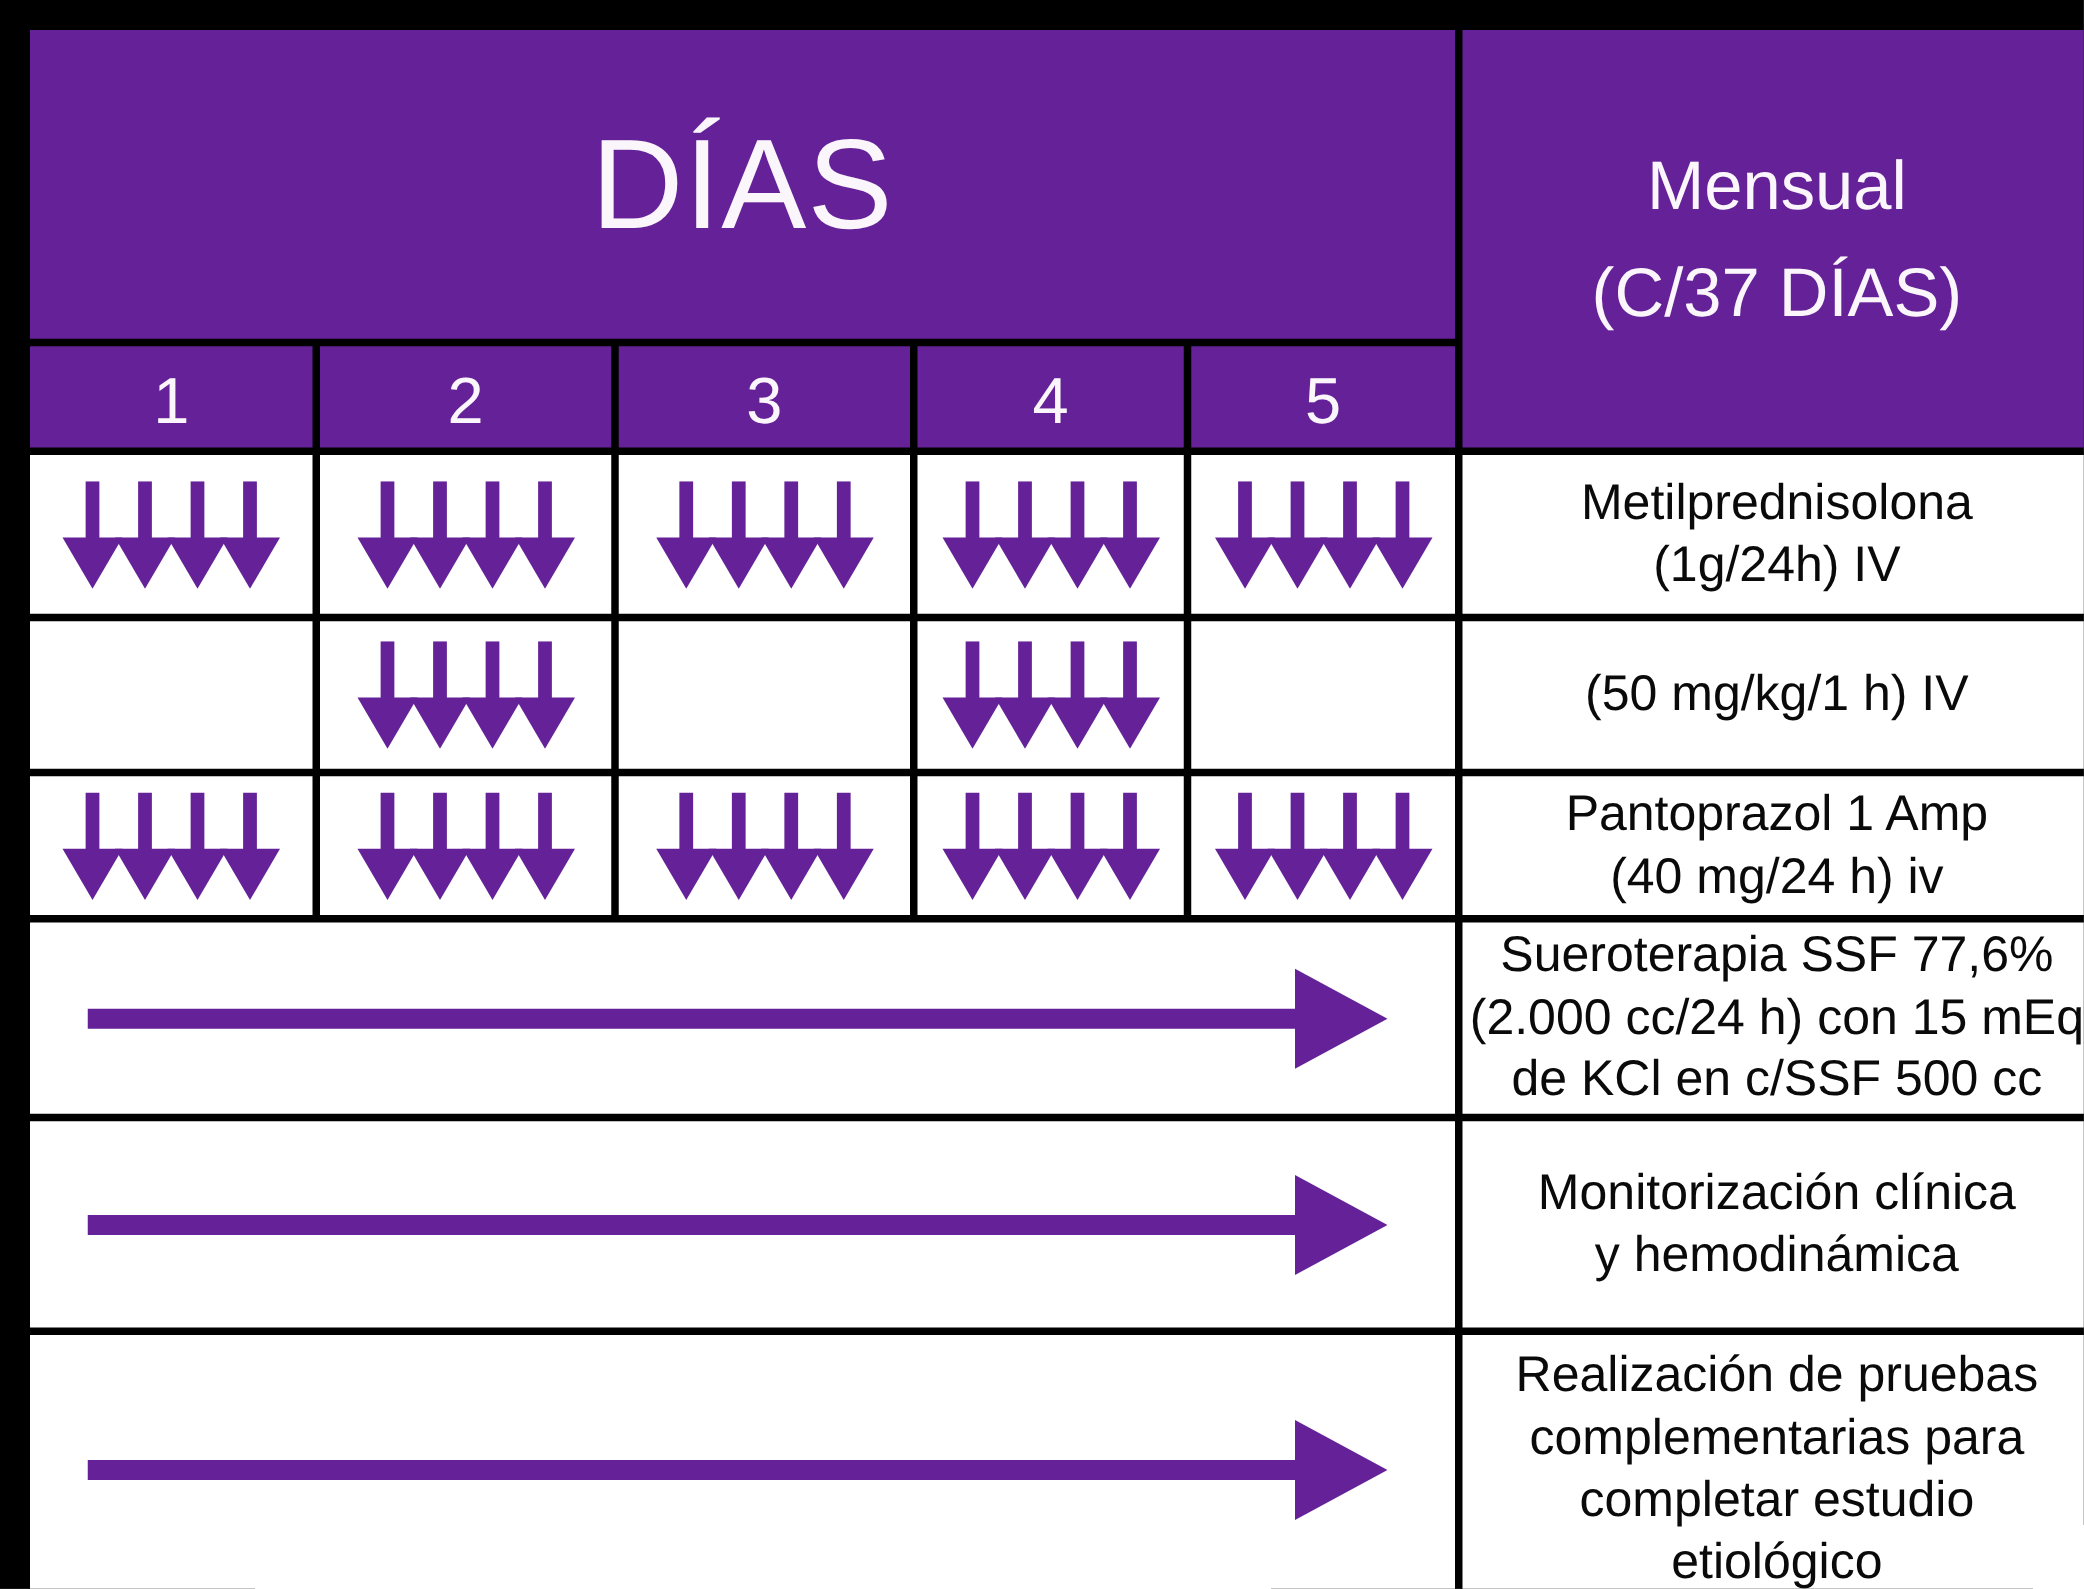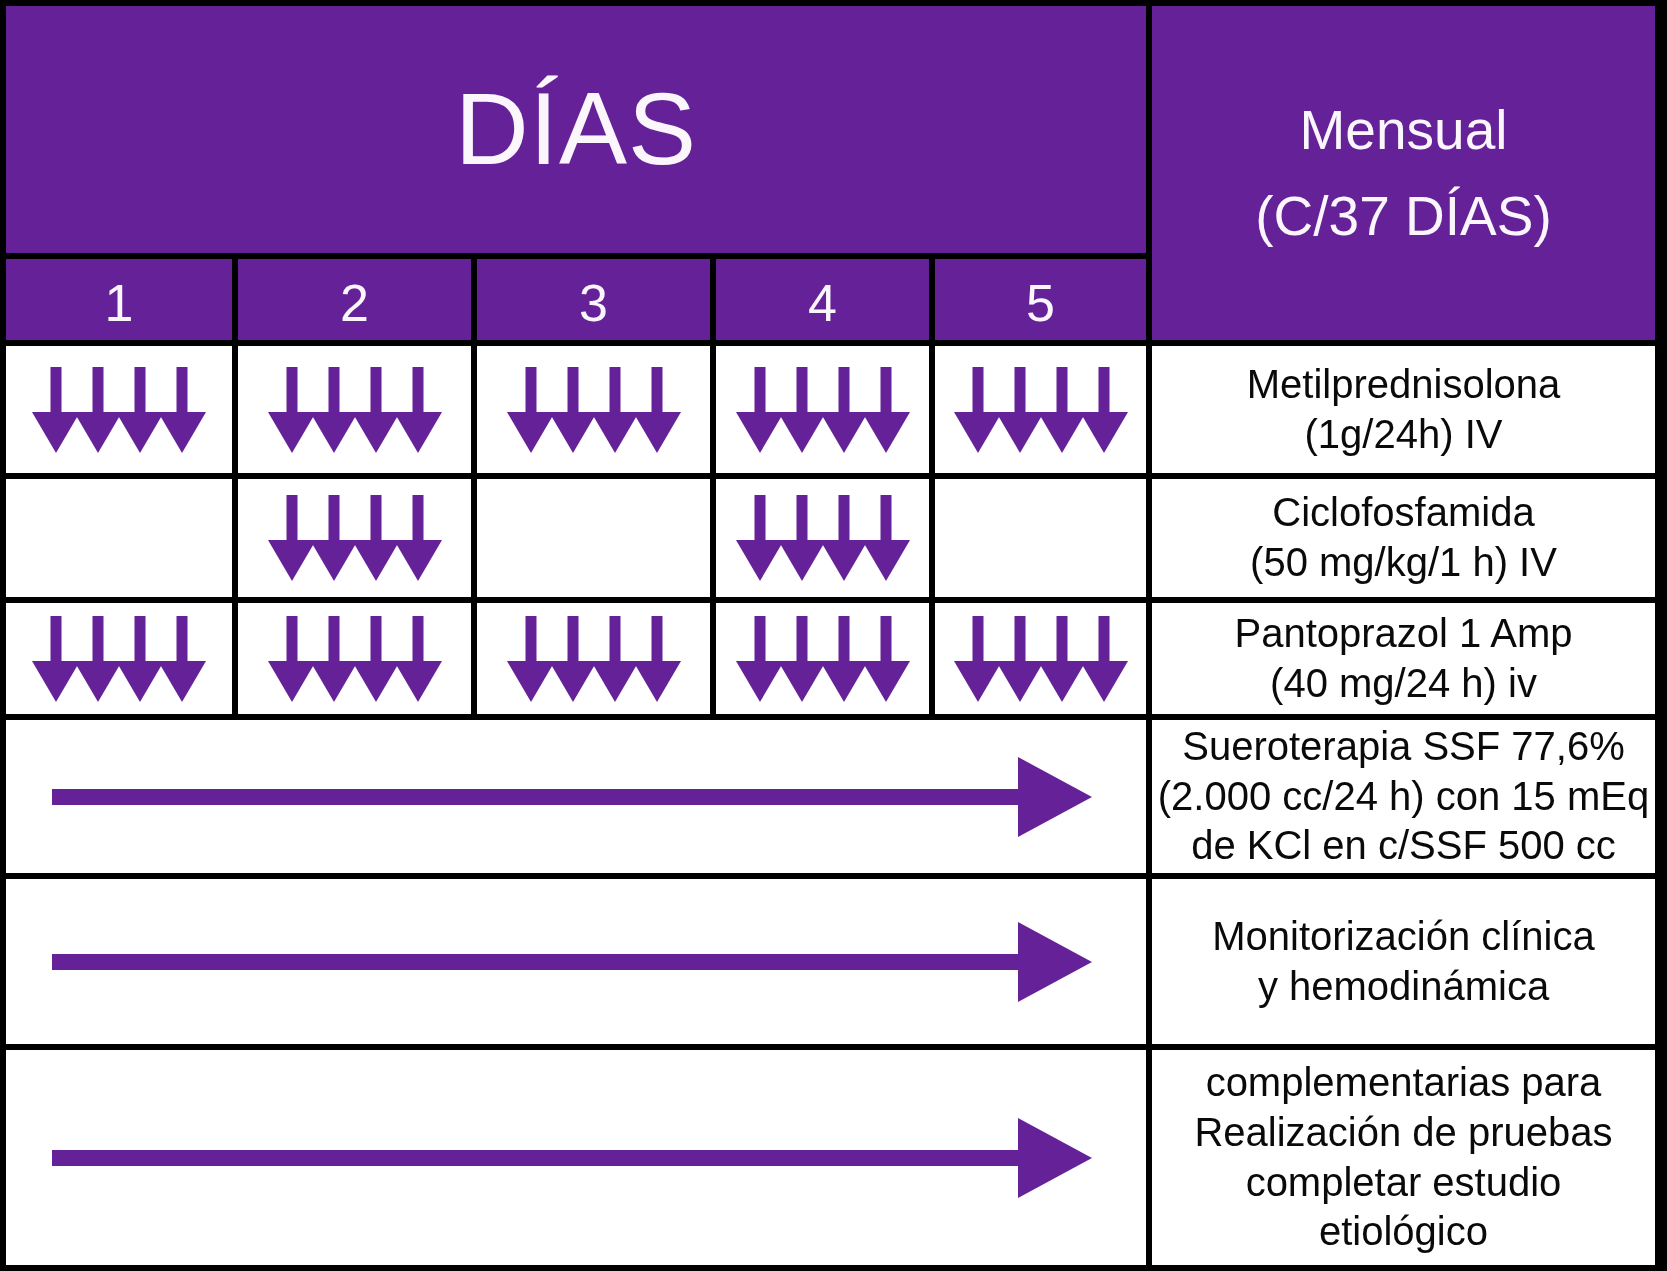--- a/index.html
+++ b/index.html
@@ -9,21 +9,21 @@
     --header_text: #fbf6fc;
     --label_text: #0a0a0a;
   }
   * { box-sizing: border-box; margin: 0; padding: 0; }
   html, body { background: #444; }
   body { font-family: "Liberation Sans", "DejaVu Sans", sans-serif; }
 
   .table {
     width: 1667px; height: 1271px;
     background: var(--border);
-    padding: 6px;
+    padding: 24px;
     display: grid;
     grid-template-columns: 226px 233px 233px 213px 211px 503px;
     grid-template-rows: 247px 81px 127px 118px 111px 153px 165px 215px;
     gap: 6px;
     margin: 0 auto;
   }
 
   .cell { background: var(--cell_bg); overflow: hidden; }
 
   .hdr {
@@ -166,21 +166,20 @@
     <rect class="arr" x="61.5" y="0" width="11" height="47"></rect>
     <polygon class="arr" points="43,45 91,45 67,86"></polygon>
     <rect class="arr" x="103.5" y="0" width="11" height="47"></rect>
     <polygon class="arr" points="85,45 133,45 109,86"></polygon>
     <rect class="arr" x="145.5" y="0" width="11" height="47"></rect>
     <polygon class="arr" points="127,45 175,45 151,86"></polygon>
   </svg>
 </div>
   <div class="cell day-cell" style="grid-area:4/5"></div>
   <div class="cell label-cell" style="grid-area:4/6">
-    <div class="line">Ciclofosfamida</div>
     <div class="line">(50 mg/kg/1 h) IV</div>
   </div>
 
   <div class="cell day-cell" style="grid-area:5/1">
   <svg width="176" height="86" viewBox="0 0 176 86" aria-hidden="true">
     <rect class="arr" x="19.5" y="0" width="11" height="47"></rect>
     <polygon class="arr" points="1,45 49,45 25,86"></polygon>
     <rect class="arr" x="61.5" y="0" width="11" height="47"></rect>
     <polygon class="arr" points="43,45 91,45 67,86"></polygon>
     <rect class="arr" x="103.5" y="0" width="11" height="47"></rect>
@@ -265,19 +264,19 @@
     <div class="line">y hemodinámica</div>
   </div>
 
   <div class="cell span-cell" style="grid-row:8">
   <svg width="1040" height="84" viewBox="0 0 1040 84" aria-hidden="true">
     <rect class="arr" x="0" y="34" width="972" height="16"></rect>
     <polygon class="arr" points="966,2 966,82 1040,42"></polygon>
   </svg>
 </div>
   <div class="cell label-cell" style="grid-area:8/6">
+    <div class="line">Realización de pruebas</div>
     <div class="line">complementarias para</div>
-    <div class="line">Realización de pruebas</div>
     <div class="line">completar estudio</div>
     <div class="line">etiológico</div>
   </div>
 
 </div>
 
 </body></html>

